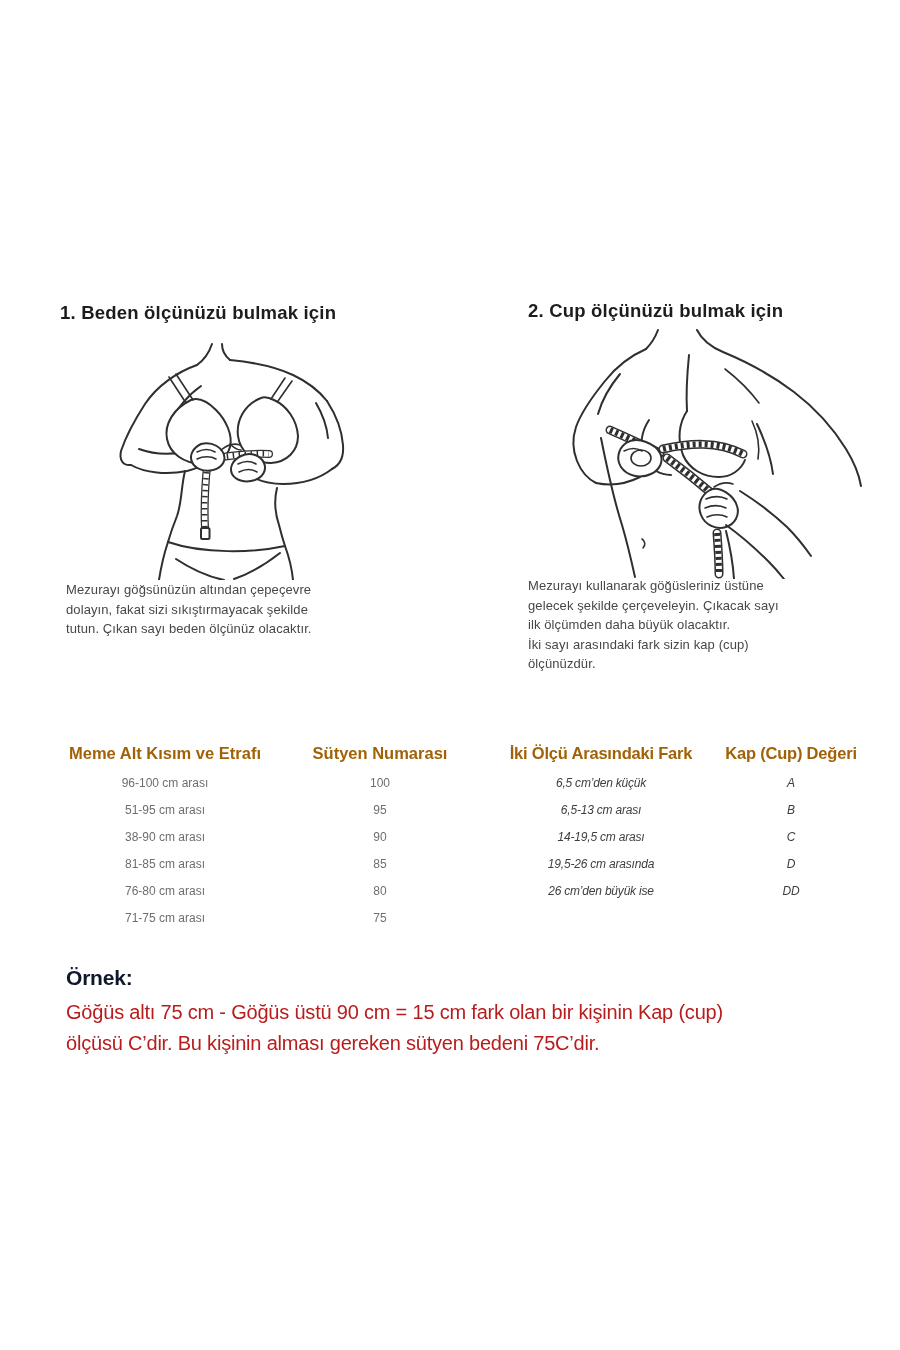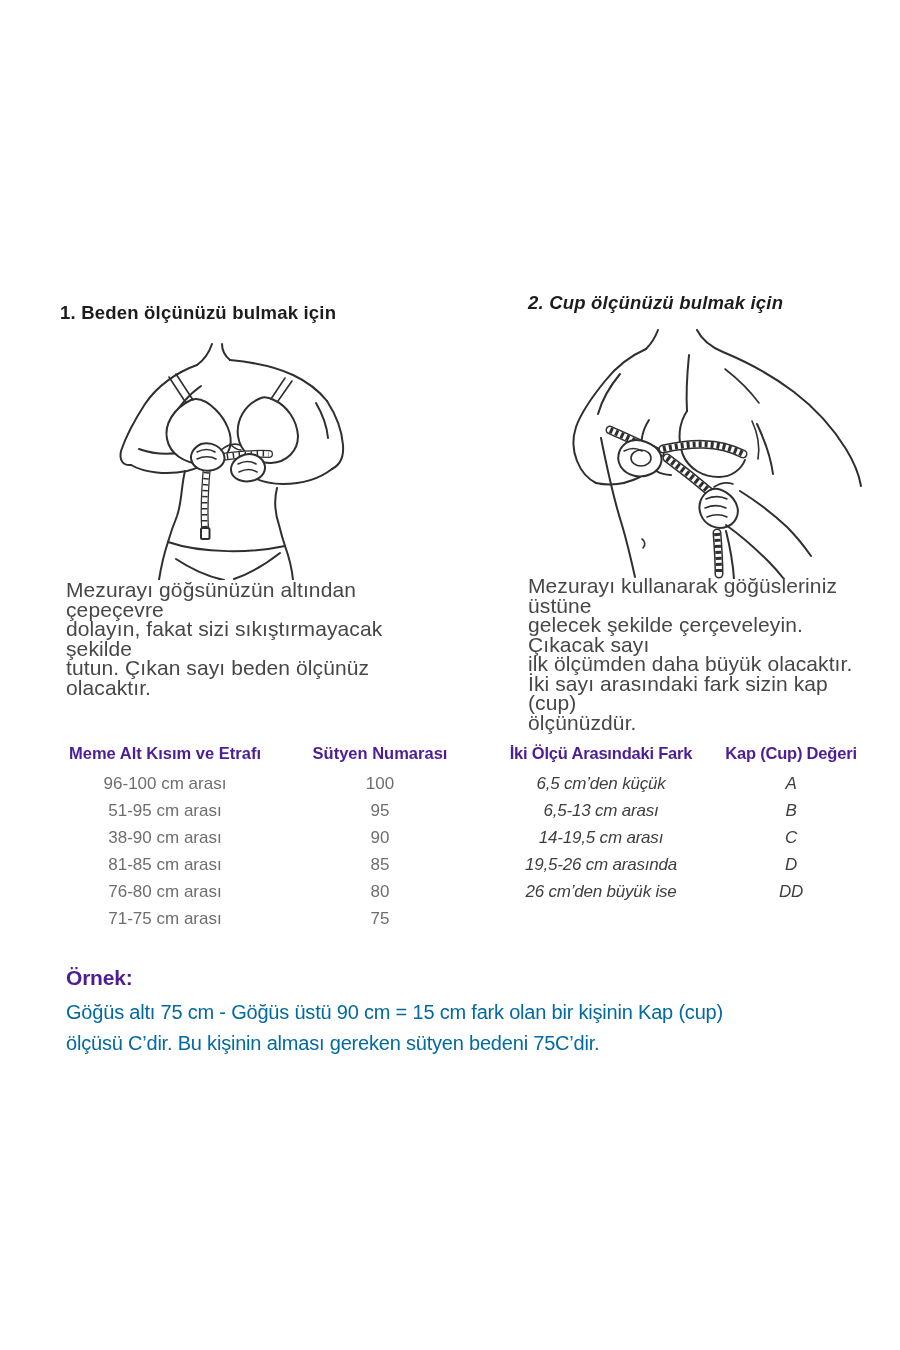--- a/index.html
+++ b/index.html
@@ -1,55 +1,55 @@
 <!DOCTYPE html>
 <html><head>
 <meta charset="utf-8">
 <style>
   html,body{margin:0;padding:0;background:#ffffff;}
   body{width:900px;height:1350px;position:relative;font-family:"Liberation Sans",sans-serif;color:#1d1d1d;overflow:hidden;}
   .abs{position:absolute;}
   .sec-heading{font-size:18.5px;font-weight:700;color:#1c1c1c;letter-spacing:.2px;}
   #heading1{left:60px;top:302px;}
-  #heading2{left:528px;top:292px;font-style:italic;}
-  .sec-desc{font-size:21px;line-height:19.5px;color:#474747;letter-spacing:.1px;white-space:pre-line;}
+  #heading2{left:528px;top:300px;}
+  .sec-desc{font-size:13px;line-height:19.5px;color:#474747;letter-spacing:.1px;white-space:pre-line;}
   #desc1{left:66px;top:580px;width:352px;}
   #desc2{left:528px;top:576px;width:342px;}
   #illu1{left:55px;top:332px;width:360px;height:248px;}
   #illu2{left:528px;top:327px;width:348px;height:252px;}
 
   
   .ln{fill:none;stroke:#2f2f2f;stroke-width:2;stroke-linecap:round;stroke-linejoin:round;}
   .fillw{fill:#ffffff;}
   .thin{stroke-width:1.6;}
   .tpB{fill:none;stroke:#2f2f2f;stroke-width:9;stroke-linecap:round;}
   .tpW{fill:none;stroke:#ffffff;stroke-width:6;stroke-linecap:round;}
   .tpT{fill:none;stroke:#2f2f2f;stroke-width:6;stroke-dasharray:3 3;}
   .tpB2{fill:none;stroke:#2f2f2f;stroke-width:8;stroke-linecap:round;}
   .tpW2{fill:none;stroke:#ffffff;stroke-width:5.5;stroke-linecap:round;}
   .tpT2{fill:none;stroke:#2f2f2f;stroke-width:5.5;stroke-dasharray:1.5 4.5;}
 
   
   .size-table{position:absolute;}
   #table-band{left:40px;top:744px;width:430px;}
   #table-cup{left:495px;top:744px;width:380px;}
-  .t-head{display:grid;font-size:16.5px;font-weight:700;color:#4c1d95;}
+  .t-head{display:grid;font-size:16.5px;font-weight:700;color:#a16207;}
   #table-band .t-head,#table-band .t-row{grid-template-columns:250px 180px;}
   #table-cup .t-head,#table-cup .t-row{grid-template-columns:212px 168px;}
   .t-head div,.t-row div{text-align:center;}
   .t-body{margin-top:7px;}
-  .t-row{display:grid;line-height:27px;font-size:17px;}
+  .t-row{display:grid;line-height:27px;font-size:12px;}
   #table-band .t-row{color:#6e6e6e;}
   #table-cup .t-row{color:#3e3e3e;letter-spacing:-.2px;font-style:italic;}
   #table-cup .t-head{letter-spacing:-.2px;}
 
   
   #example{left:66px;top:966px;width:790px;}
-  .ex-heading{font-size:21px;font-weight:700;color:#4c1d95;margin-bottom:7px;letter-spacing:-.2px;}
-  .ex-text{font-size:20px;line-height:31px;color:#0369a1;letter-spacing:-.2px;white-space:pre-line;}
+  .ex-heading{font-size:21px;font-weight:700;color:#0f172a;margin-bottom:7px;letter-spacing:-.2px;}
+  .ex-text{font-size:20px;line-height:31px;color:#b91c1c;letter-spacing:-.2px;white-space:pre-line;}
 </style>
 </head>
 <body>
 
 <div class="abs sec-heading" id="heading1">1. Beden ölçünüzü bulmak için</div>
 <div class="abs sec-heading" id="heading2">2. Cup ölçünüzü bulmak için</div>
 
 <svg class="abs" id="illu1" viewBox="0 0 360 248" aria-hidden="true">
   <g>
 

